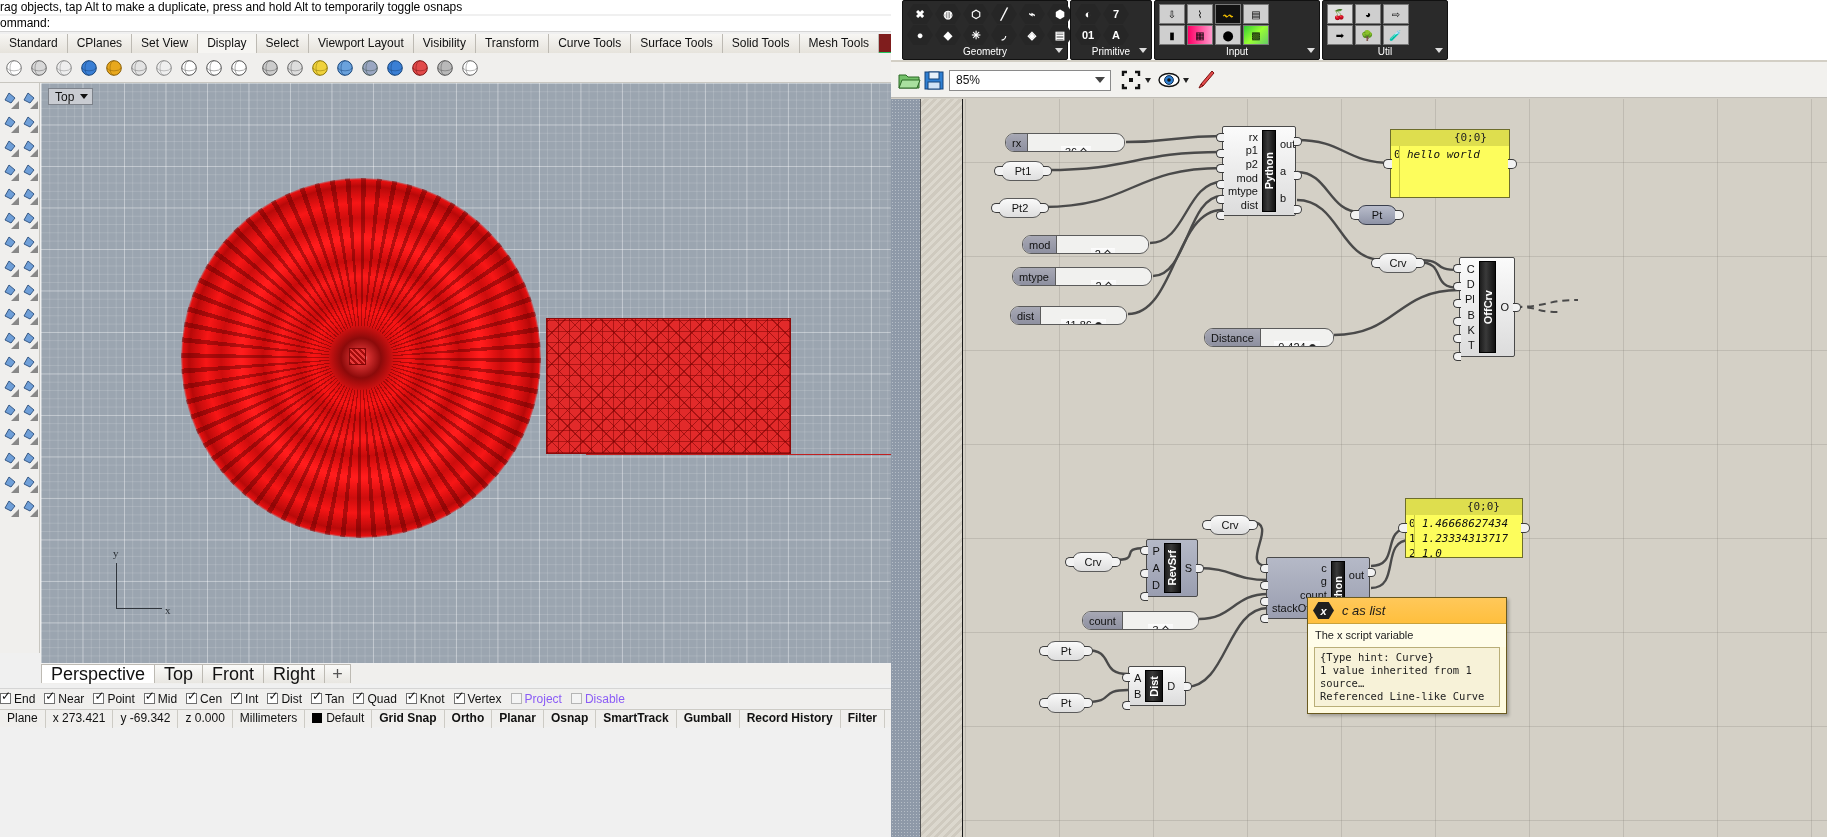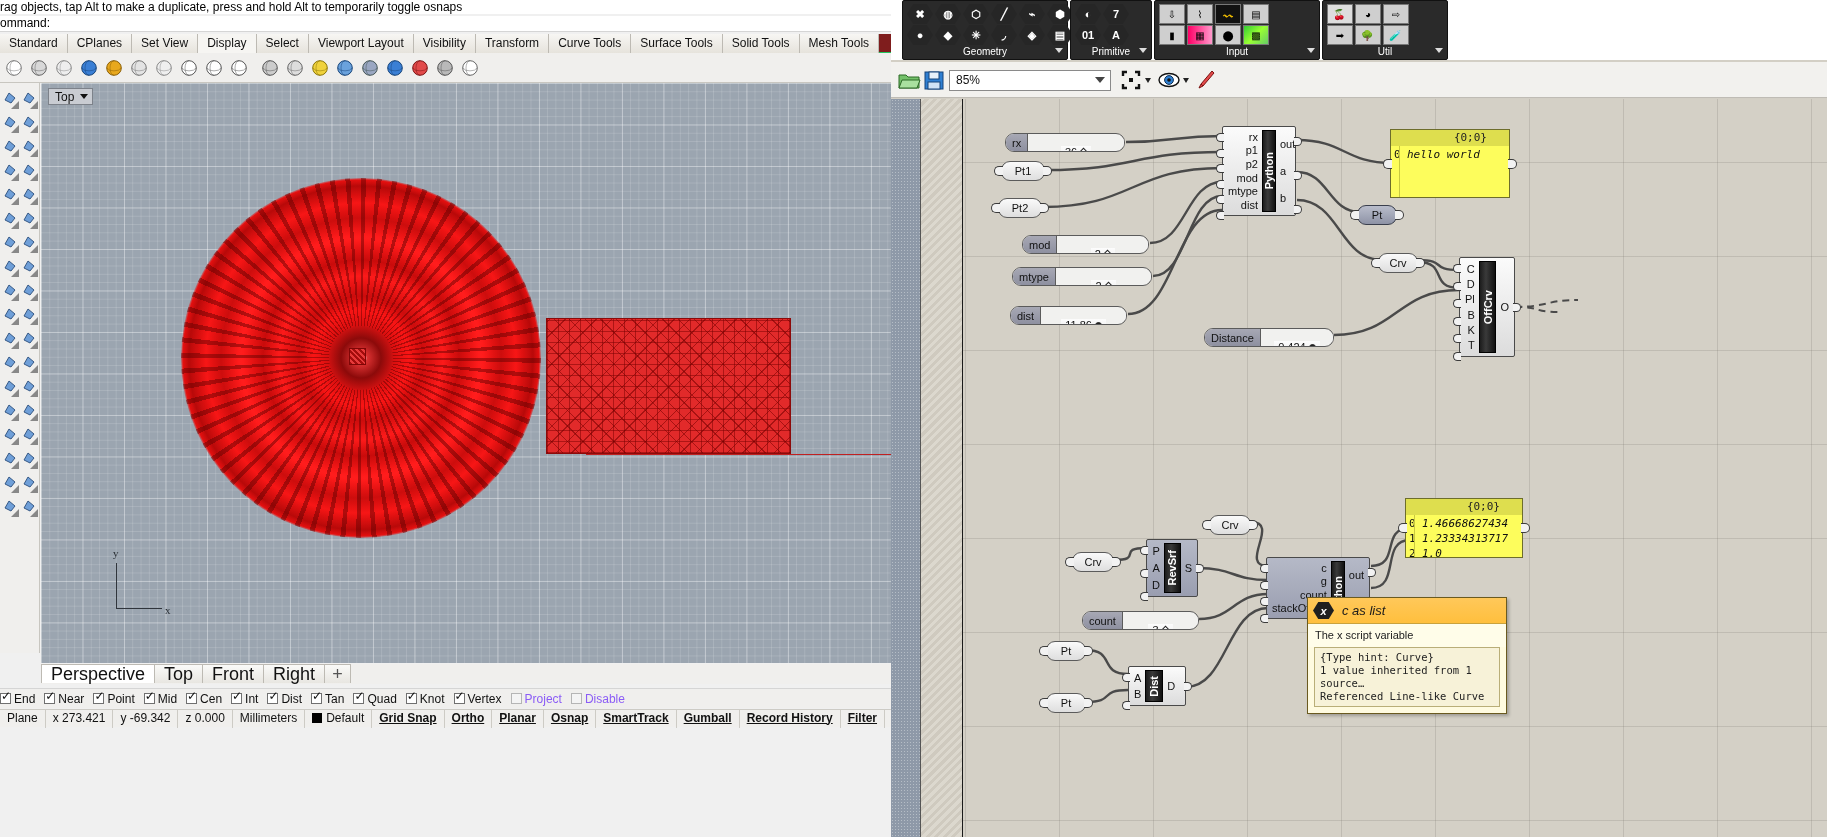--- a/index.html
+++ b/index.html
@@ -110,21 +110,21 @@
   .osnap .cb.on:after { content:"✓"; position:absolute; left:0px; top:-4px;
     font-size:12px; color:#111; line-height:12px; }
   .osnap.dim { color:#8b5cf6; }
   .osnap.dim .cb { border-color:#b5b5b5; background:#f4f4f4; }
 
   .statusbar { position:absolute; left:0; top:709px; width:891px; height:18px;
     background:#f0efed; border-top:1px solid #cdcbc5; font-size:12px; color:#111;
     display:flex; align-items:center;text-align:center; }
   .scell { padding:0 7px; border-right:1px solid #cdcbc5; height:18px; line-height:17px;
     white-space:nowrap; }
-  .scell.b { font-weight:bold;text-decoration:underline; }
+  .scell.b { font-weight:bold; }
   .swatch { display:inline-block; width:10px; height:10px; background:#000; margin-right:4px;
     vertical-align:-1px; }
 
   
   #gh { position:absolute; left:891px; top:0; width:936px; height:837px; background:#d3cfc5; }
   .gh-white { position:absolute; left:0; top:0; width:936px; height:60px; background:#fff; }
   .grp { position:absolute; top:0px; height:60px; background:#2a2a2a;
     border:1px solid #111; border-radius:2px; }
   .grp .pal { position:absolute; left:2px; top:2px; right:2px; height:42px; }
   .grp .cap { position:absolute; left:0; bottom:0; width:100%; height:14px;

